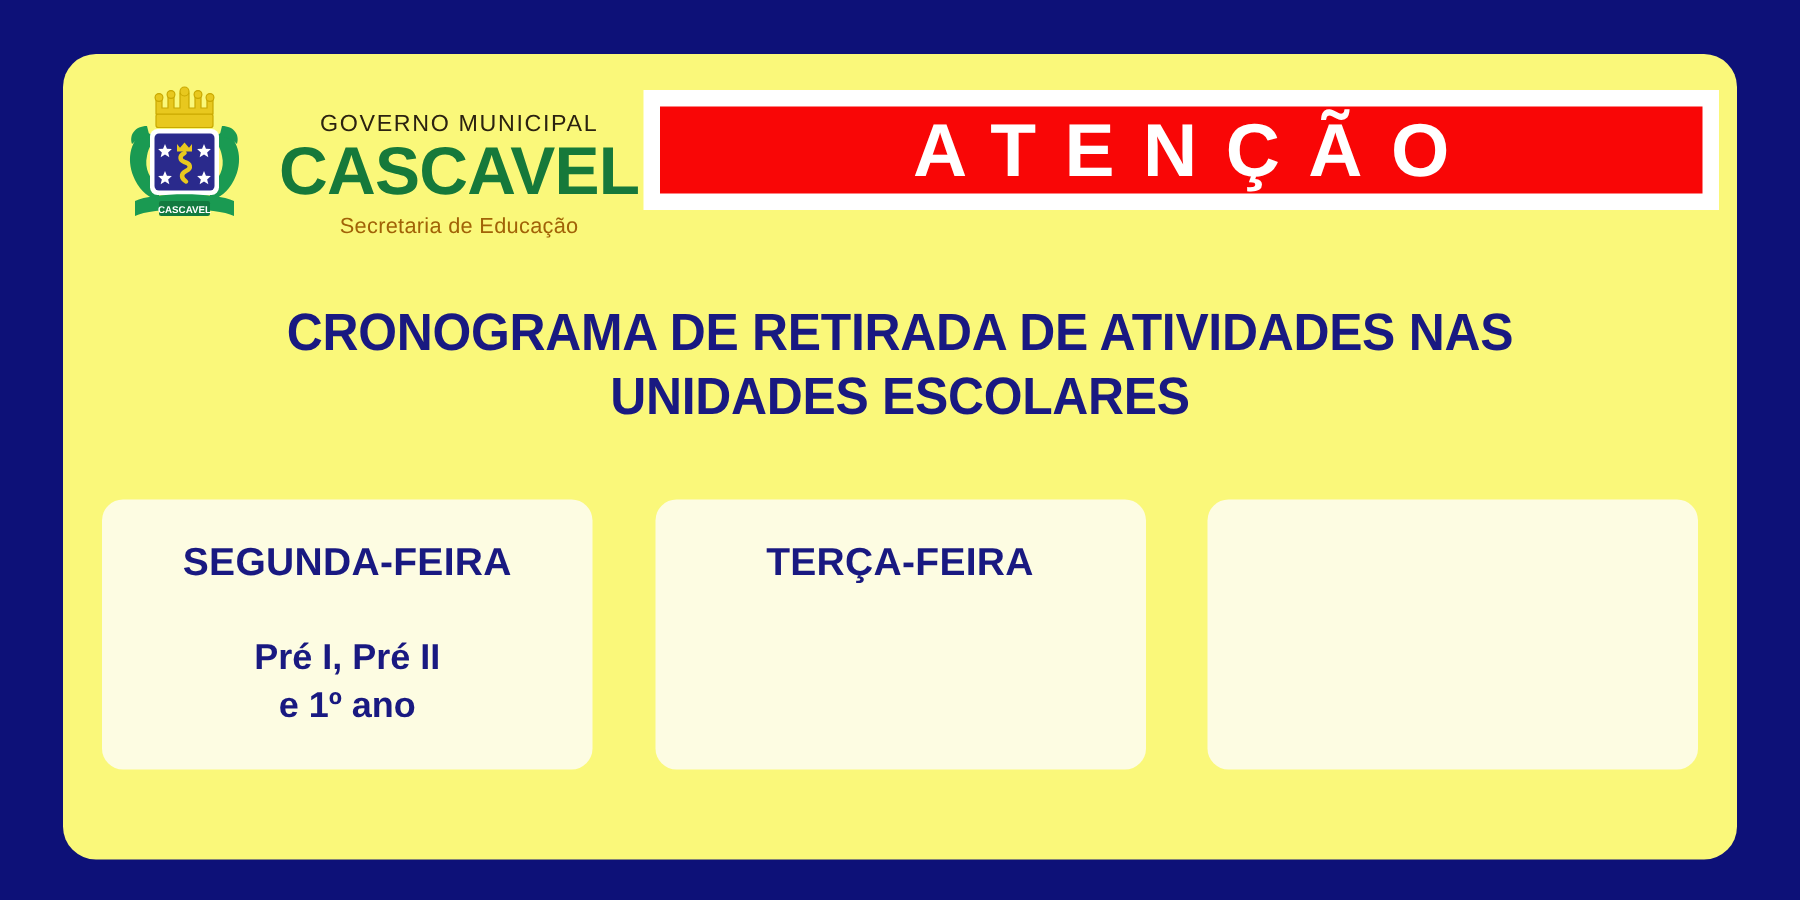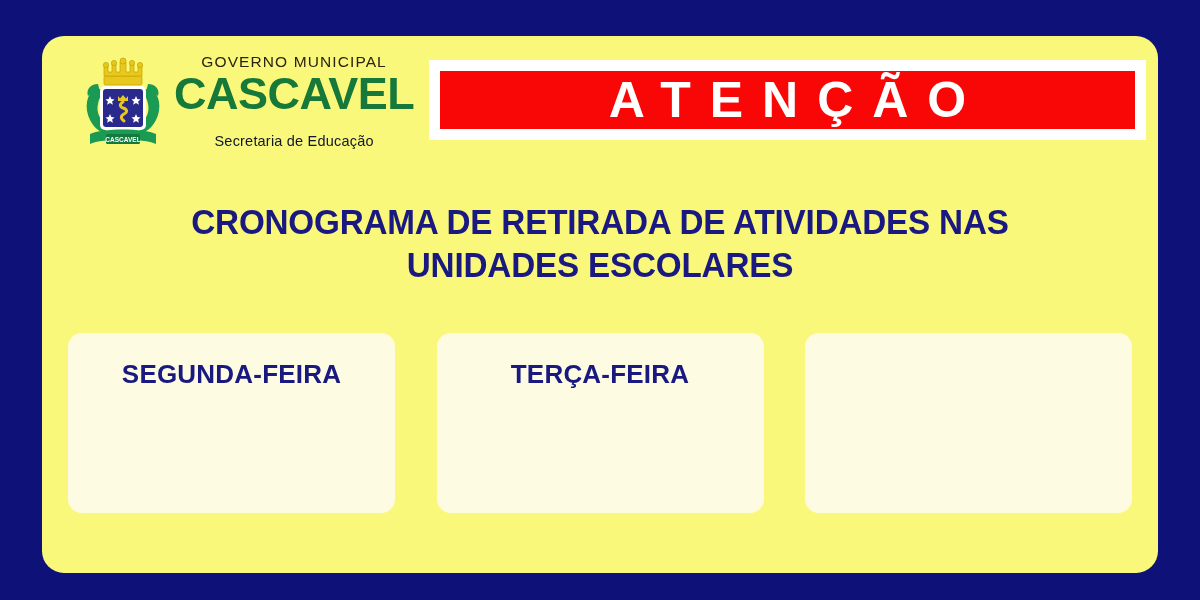--- a/index.html
+++ b/index.html
@@ -32,22 +32,22 @@
     top: 0;
     width: 100%;
     height: 140px;
   }
 
   .brand {
     position: absolute;
     left: 38px;
     top: 18px;
     display: flex;
-    align-items: flex-start;
-    gap: 8px;
+    align-items: flex-end;
+    gap: 20px;
   }
 
   .crest {
     width: 86px;
     height: 104px;
     display: block;
   }
 
   .brand-text {
     display: flex;
@@ -64,22 +64,22 @@
   }
   .brand-city {
     font-size: 45px;
     font-weight: bold;
     color: #16793a;
     letter-spacing: -0.5px;
     line-height: 0.98;
   }
   .brand-dept {
     font-size: 14.5px;
-    color: #0f172a;
-    margin-top: 18px;
+    color: #a16207;
+    margin-top: 7px;
     letter-spacing: 0.2px;
   }
 
   
   .attn-frame {
     position: absolute;
     left: 387px;
     top: 24px;
     width: 717px;
     height: 80px;
@@ -220,20 +220,22 @@
   </div>
 
   <div class="title">
     <div>CRONOGRAMA DE RETIRADA DE ATIVIDADES NAS</div>
     <div>UNIDADES ESCOLARES</div>
   </div>
 
   <div class="cards">
     <div class="card">
       <div class="card-day">SEGUNDA-FEIRA</div>
+      <div class="card-grades">Pré I, Pré II
+e 1º ano</div>
     </div>
     <div class="card">
       <div class="card-day">TERÇA-FEIRA</div>
     </div>
     <div class="card">
     </div>
   </div>
 
 </div>
 

